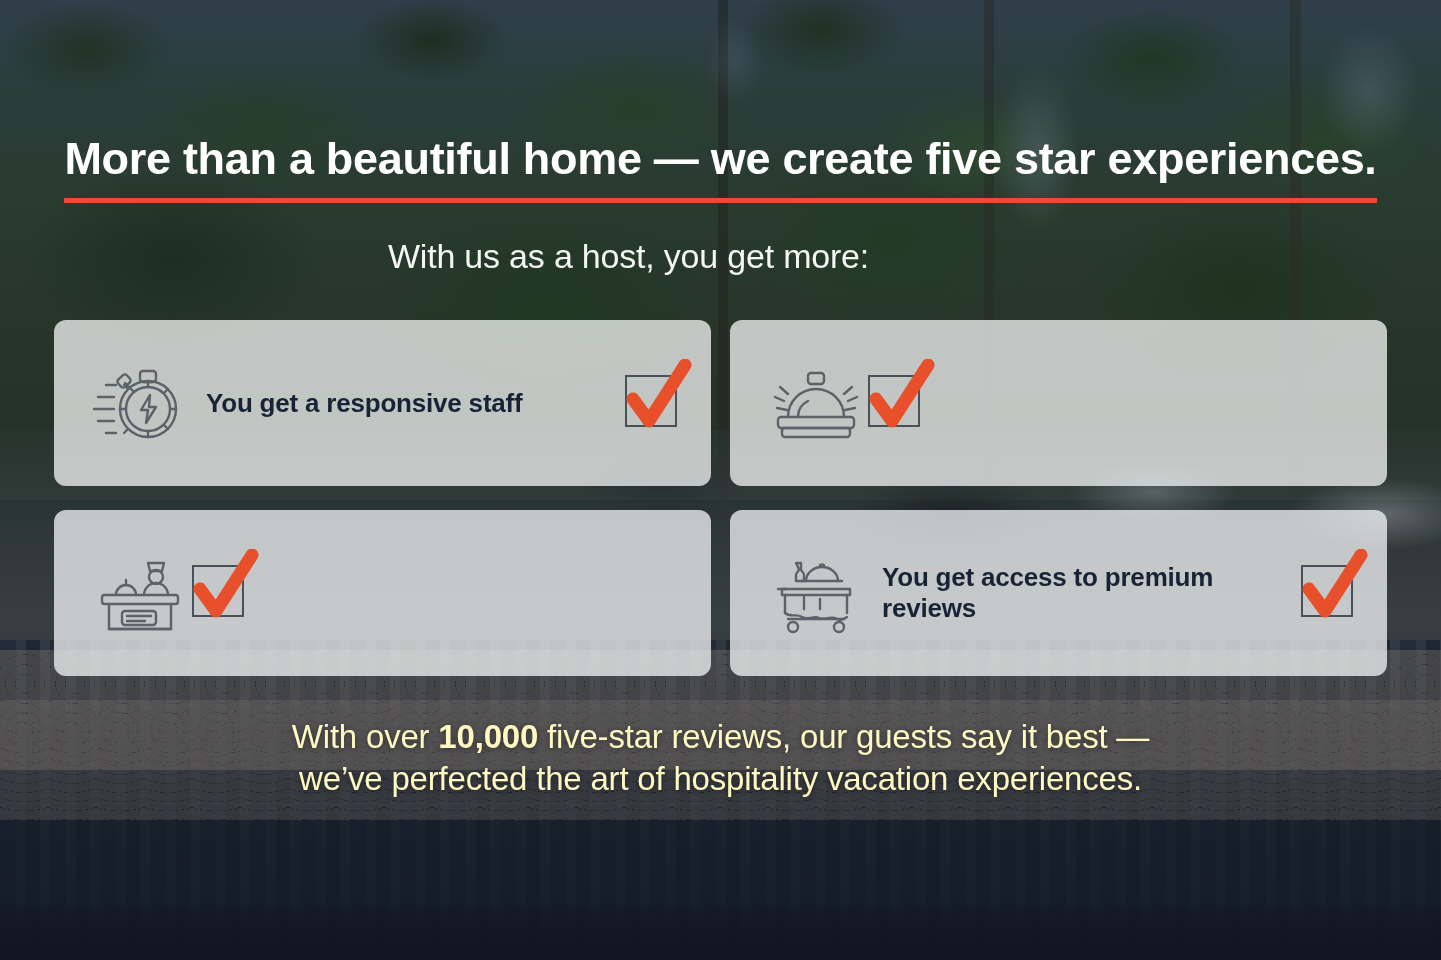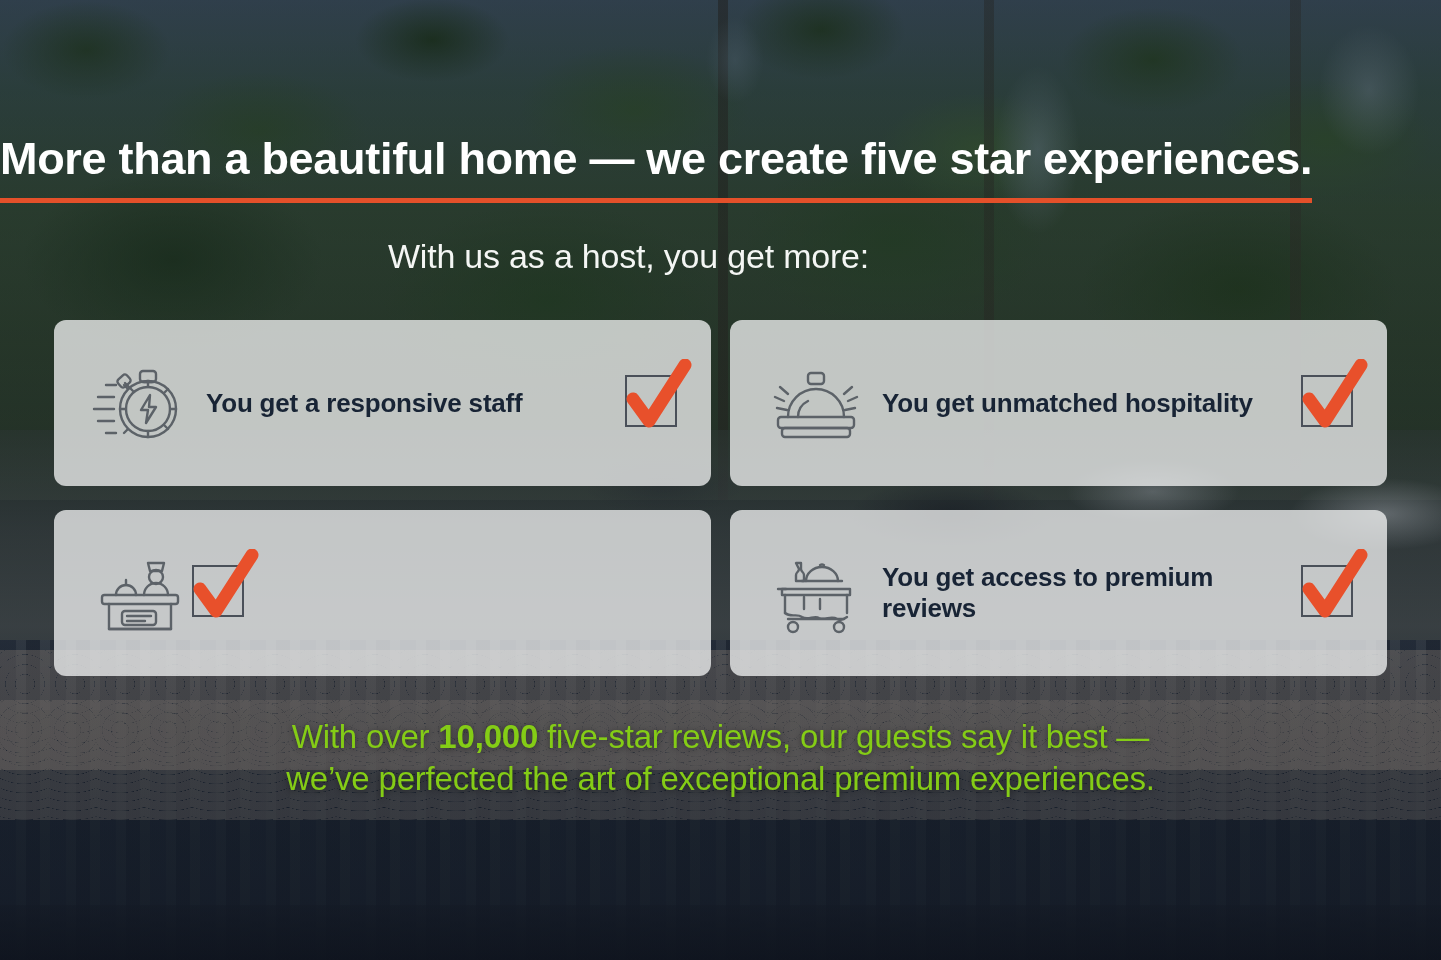--- a/index.html
+++ b/index.html
@@ -90,21 +90,21 @@
 
   
   .bg-scrim {
     position:absolute; inset:0;
     background:linear-gradient(180deg, rgba(18,26,32,.48) 0%, rgba(18,26,32,.38) 45%, rgba(14,20,30,.46) 100%);
   }
 
   
   .content { position:absolute; inset:0; }
 
-  .headline-wrap { position:absolute; left:0; top:134px; width:1441px; text-align:left; }
+  .headline-wrap { position:absolute; left:0; top:134px; width:1441px; text-align:center; }
   .headline {
     display:inline-block;
     font-size:45px; font-weight:700; color:#ffffff; letter-spacing:-0.3px;
     line-height:1.1;
     padding-bottom:14px;
     border-bottom:5px solid #e4502a;
     white-space:nowrap;
   }
 
   .subhead {
@@ -137,21 +137,21 @@
   .check-box { flex:0 0 auto; position:relative; width:56px; height:56px; }
   .check-box .box {
     position:absolute; left:0; top:0; width:52px; height:52px;
     border:2px solid #4a5059; background:transparent;
   }
   .check-box svg { position:absolute; left:-2px; top:-16px; }
 
   
   .statement {
     position:absolute; left:0; top:716px; width:1441px; text-align:center;
-    font-size:33px; font-weight:400; color:#84cc16; line-height:1.28;
+    font-size:33px; font-weight:400; color:#fef9c3; line-height:1.28;
     letter-spacing:-0.2px;
     text-shadow:0 1px 6px rgba(0,0,0,.45);
   }
   .statement b { font-weight:700; }
 </style>
 </head>
 <body>
 
 <div class="stage">
 
@@ -206,21 +206,20 @@
           <svg width="96" height="88" viewBox="0 0 96 88" fill="none" stroke="#5c6268" stroke-width="2.4" stroke-linecap="round" stroke-linejoin="round">
             <rect x="40" y="14" width="16" height="11" rx="3"></rect>
             <path d="M20 58a28 28 0 0 1 56 0"></path>
             <path d="M30 58a18 18 0 0 1 10-16"></path>
             <rect x="10" y="58" width="76" height="11" rx="3"></rect>
             <rect x="14" y="69" width="68" height="9" rx="3"></rect>
             <path d="M12 28l8 7M7 38l9 4M9 49l10 2"></path>
             <path d="M84 28l-8 7M89 38l-9 4M87 49l-10 2"></path>
           </svg>
         </div>
-        <div class="card-label">You get unmatched hospitality</div>
         <div class="check-box">
           <span class="box"></span>
           <svg width="72" height="78" viewBox="0 0 72 78" fill="none">
             <path d="M10 40 L26 62 L62 6" stroke="#e8502b" stroke-width="13" stroke-linecap="round" stroke-linejoin="round"></path>
           </svg>
         </div>
       </div>
 
       <div class="card">
         <div class="card-icon">
@@ -269,17 +268,17 @@
           <svg width="72" height="78" viewBox="0 0 72 78" fill="none">
             <path d="M10 40 L26 62 L62 6" stroke="#e8502b" stroke-width="13" stroke-linecap="round" stroke-linejoin="round"></path>
           </svg>
         </div>
       </div>
 
     </div>
 
     <div class="statement">
       <div><span>With over </span><b>10,000</b><span> five-star reviews, our guests say it best —</span></div>
-      <div>we’ve perfected the art of exceptional premium experiences.</div>
+      <div>we’ve perfected the art of hospitality vacation experiences.</div>
     </div>
 
   </div>
 </div>
 
 </body></html>

